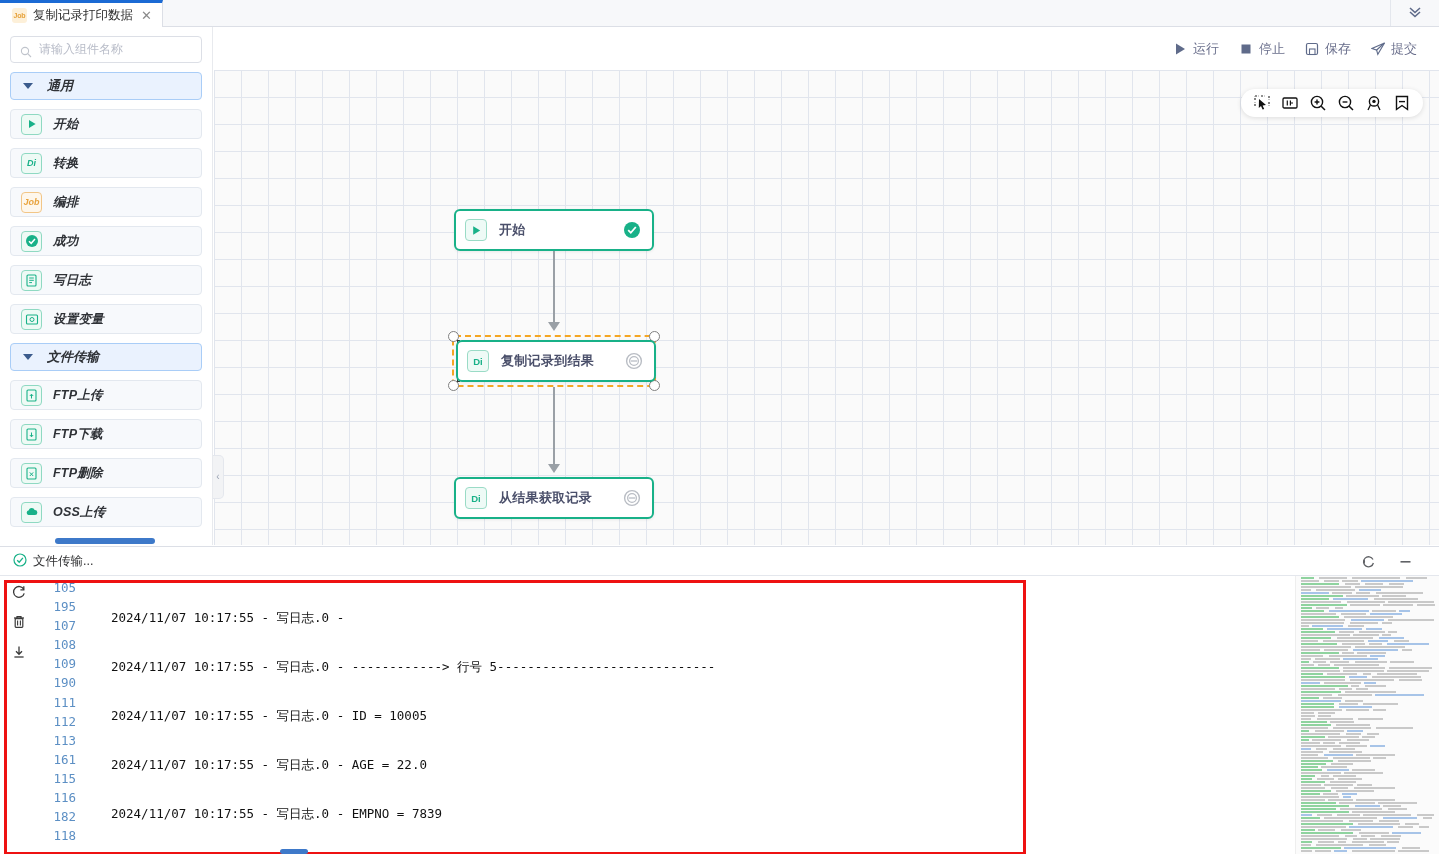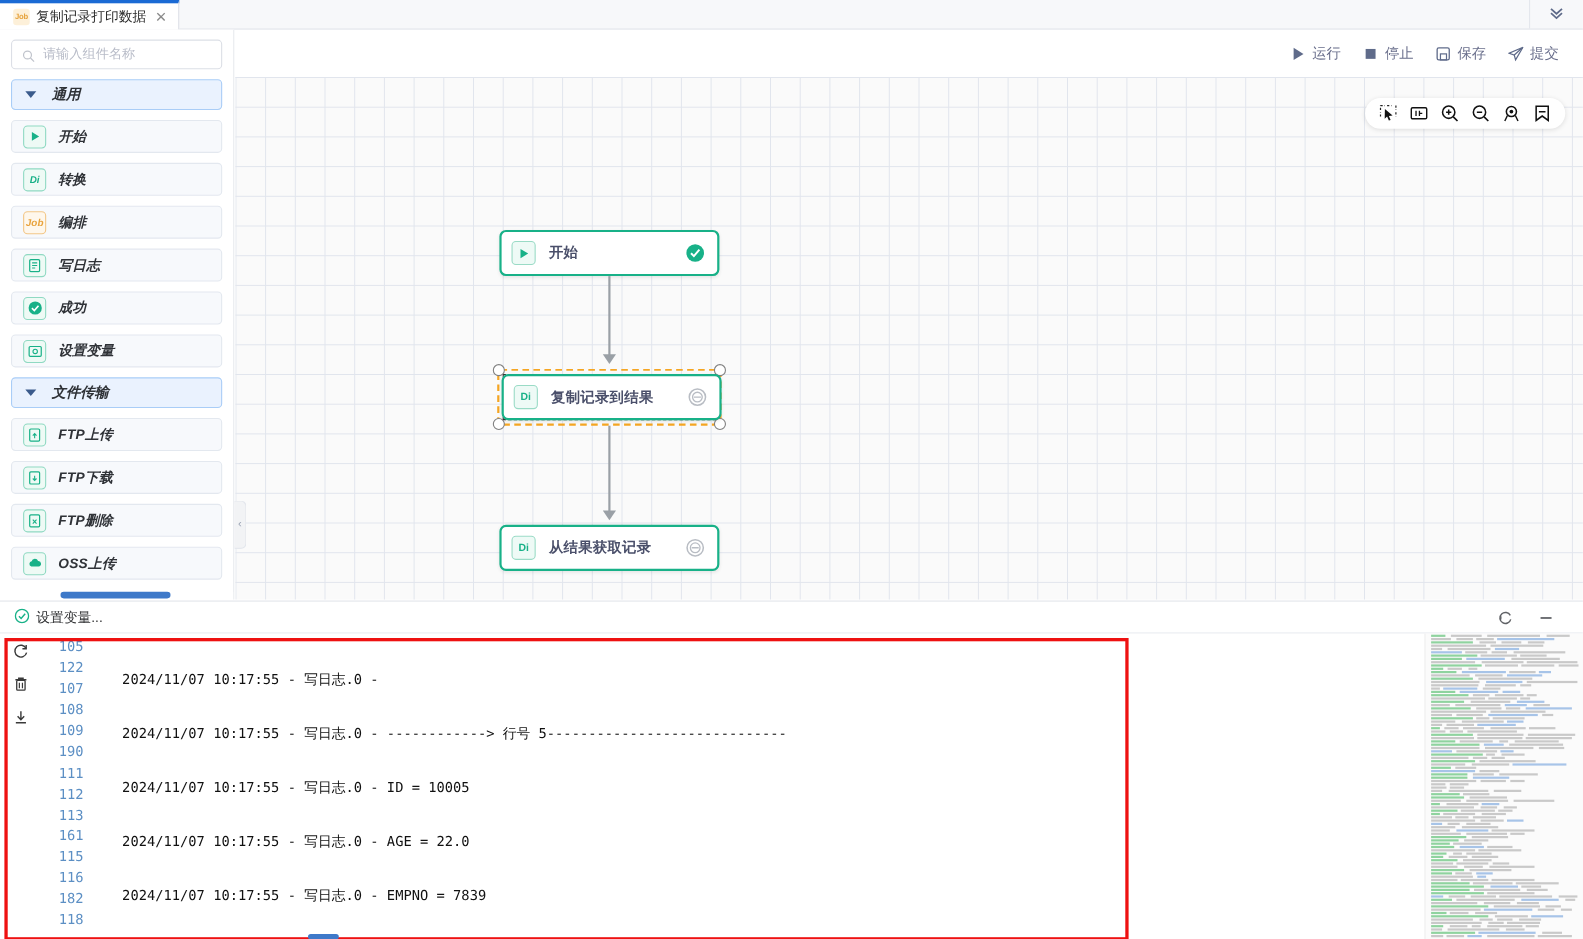--- a/index.html
+++ b/index.html
@@ -324,36 +324,36 @@
         <span class="comp-label">转换</span>
       </div>
 
       <div class="comp-item">
         <span class="comp-ico job">Job</span>
         <span class="comp-label">编排</span>
       </div>
 
       <div class="comp-item">
         <span class="comp-ico">
+          <svg width="14" height="14" viewBox="0 0 14 14">
+            <circle cx="7" cy="7" r="6" fill="#18b188"></circle>
+            <path d="M4 7.2 L6.2 9.3 L10 5" stroke="#fff" stroke-width="1.5" fill="none"></path>
+          </svg>
+        </span>
+        <span class="comp-label">成功</span>
+      </div>
+
+      <div class="comp-item">
+        <span class="comp-ico">
           <svg width="13" height="13" viewBox="0 0 13 13" fill="none">
             <rect x="2" y="1" width="9" height="11" rx="1" stroke="#18b188" stroke-width="1.1"></rect>
             <path d="M4.2 4 H8.8 M4.2 6.3 H8.8 M4.2 8.6 H7" stroke="#18b188" stroke-width="1"></path>
           </svg>
         </span>
         <span class="comp-label">写日志</span>
-      </div>
-
-      <div class="comp-item">
-        <span class="comp-ico">
-          <svg width="14" height="14" viewBox="0 0 14 14">
-            <circle cx="7" cy="7" r="6" fill="#18b188"></circle>
-            <path d="M4 7.2 L6.2 9.3 L10 5" stroke="#fff" stroke-width="1.5" fill="none"></path>
-          </svg>
-        </span>
-        <span class="comp-label">成功</span>
       </div>
 
       <div class="comp-item">
         <span class="comp-ico">
           <svg width="14" height="13" viewBox="0 0 14 13" fill="none">
             <rect x="1.5" y="2" width="11" height="9" rx="1" stroke="#18b188" stroke-width="1.1"></rect>
             <circle cx="7" cy="6.5" r="2" stroke="#18b188" stroke-width="1"></circle>
           </svg>
         </span>
         <span class="comp-label">设置变量</span>
@@ -512,21 +512,21 @@
 
   <div class="logpanel">
     <div class="log-header">
       <div class="log-tab">
         <span>
           <svg width="14" height="14" viewBox="0 0 14 14" fill="none">
             <circle cx="7" cy="7" r="6" stroke="#18b188" stroke-width="1.2"></circle>
             <path d="M4.2 7.2 L6.2 9.2 L9.9 4.9" stroke="#18b188" stroke-width="1.3"></path>
           </svg>
         </span>
-        <span>设置变量...</span>
+        <span>文件传输...</span>
       </div>
       <div class="log-header-right">
         <span class="lh-ico">
           <svg width="15" height="15" viewBox="0 0 15 15" fill="none">
             <path d="M12 5.5 A5 5 0 1 0 12.4 9" stroke="#606266" stroke-width="1.3"></path>
             <path d="M3 9.5 A5 5 0 0 0 3.2 6" stroke="#606266" stroke-width="1.3"></path>
           </svg>
         </span>
         <span class="lh-ico">
           <svg width="15" height="15" viewBox="0 0 15 15">
@@ -556,21 +556,21 @@
           <svg width="16" height="16" viewBox="0 0 16 16" fill="none">
             <path d="M8 2.5 v7.4 M5 7.2 L8 10.3 L11 7.2" stroke="#3a3a3a" stroke-width="1.3"></path>
             <path d="M3.4 13 h9.2" stroke="#3a3a3a" stroke-width="1.3"></path>
           </svg>
         </span>
       </div>
 
       <div class="log-view">
         <div class="gutter">
           <div>105</div>
-          <div>122</div>
+          <div>195</div>
           <div>107</div>
           <div>108</div>
           <div>109</div>
           <div>190</div>
           <div>111</div>
           <div>112</div>
           <div>113</div>
           <div>161</div>
           <div>115</div>
           <div>116</div>

